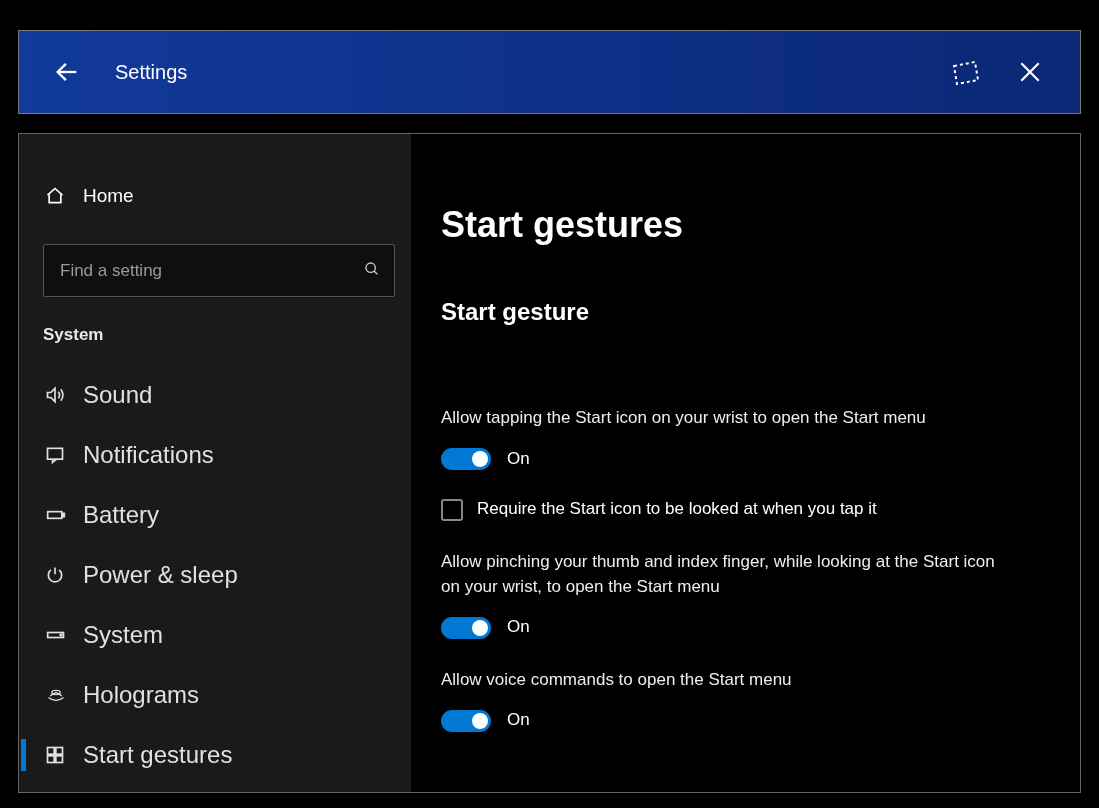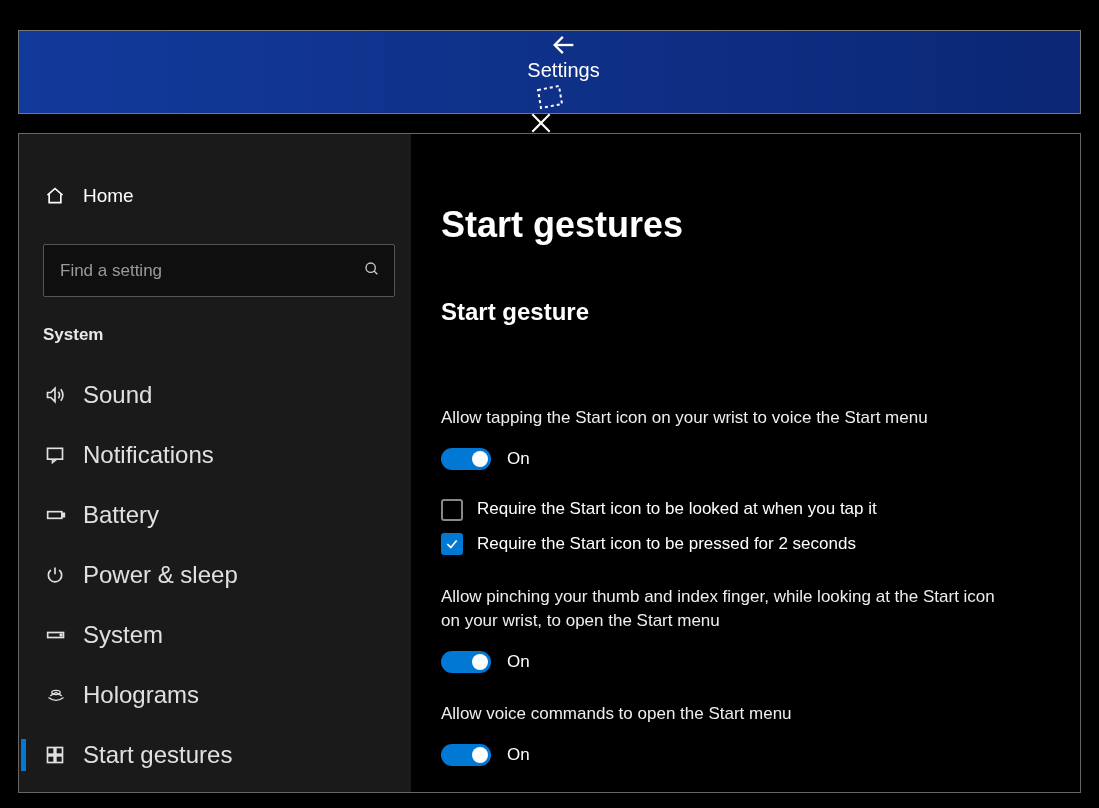--- a/index.html
+++ b/index.html
@@ -25,21 +25,20 @@
   .titlebar {
     position: absolute;
     left: 18px;
     top: 30px;
     width: 1063px;
     height: 84px;
     background: linear-gradient(to right, #123a9b, #0b2775);
     border: 1px solid #777;
     display: flex;
     align-items: center;
-    flex-direction: column;
   }
   .titlebar .back {
     margin-left: 28px;
     width: 40px;
     height: 40px;
     display: flex;
     align-items: center;
     justify-content: center;
     cursor: pointer;
   }
@@ -319,41 +318,33 @@
         <span>Start gestures</span>
       </div>
     </div>
   </div>
 
   <div class="content">
     <h1>Start gestures</h1>
     <h2>Start gesture</h2>
 
     <div class="setting">
-      <div class="desc">Allow tapping the Start icon on your wrist to voice the Start menu</div>
+      <div class="desc">Allow tapping the Start icon on your wrist to open the Start menu</div>
       <div class="toggle-row">
         <div class="toggle"></div>
         <span class="toggle-label">On</span>
       </div>
 
       <div class="check-row" style="margin-top:26px">
         <span class="chk">
           
         </span>
         <span>Require the Start icon to be looked at when you tap it</span>
       </div>
 
-      <div class="check-row">
-        <span class="chk checked">
-          <svg width="14" height="14" viewBox="0 0 24 24" fill="none" stroke="#fff" stroke-width="3">
-              <polyline points="4,12 10,18 20,6"></polyline>
-            </svg>
-        </span>
-        <span>Require the Start icon to be pressed for 2 seconds</span>
-      </div>
     </div>
 
     <div class="setting group2" style="margin-top:2px">
       <div class="desc">Allow pinching your thumb and index finger, while looking at the Start icon on your wrist, to open the Start menu</div>
       <div class="toggle-row">
         <div class="toggle"></div>
         <span class="toggle-label">On</span>
       </div>
     </div>
 

